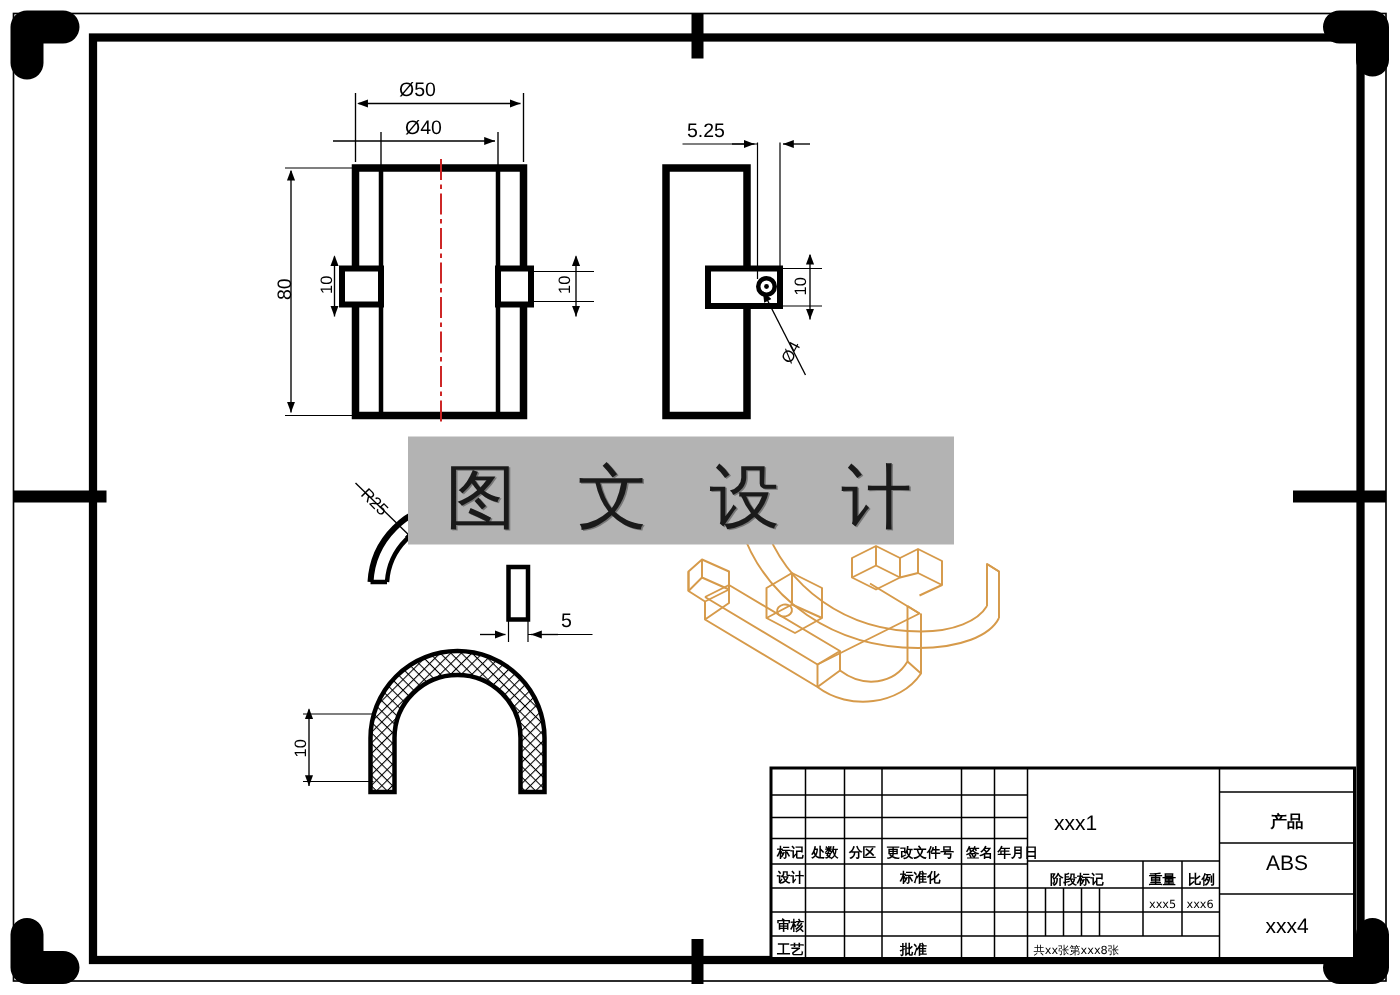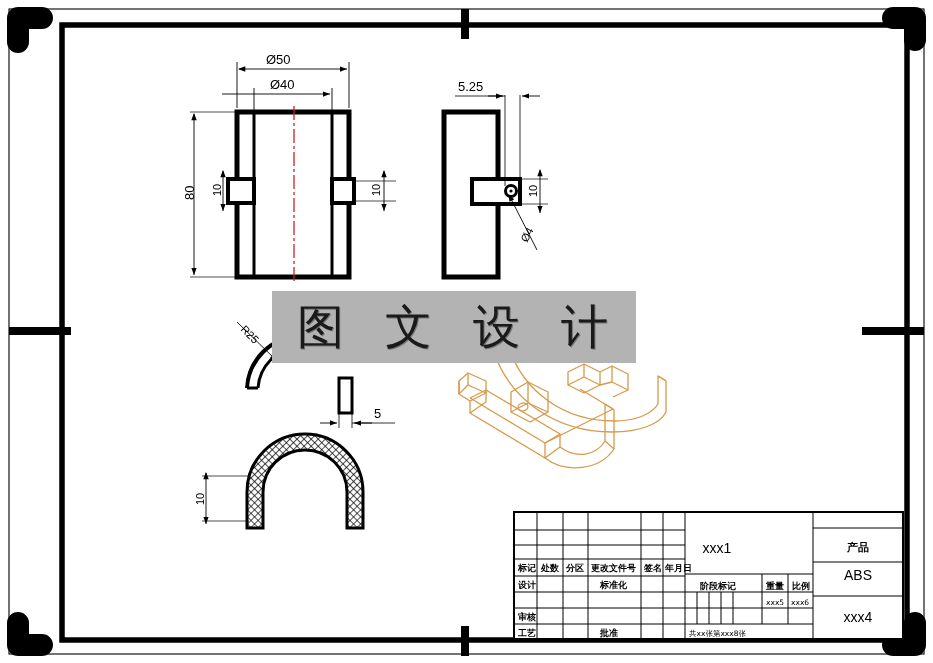--- a/index.html
+++ b/index.html
@@ -25,21 +25,21 @@
     height: 663px;
   }
   .wm-band {
     position: absolute;
     left: 272px;
     top: 291px;
     width: 364px;
     height: 72px;
     background: #b3b3b3;
     display: flex;
-    align-items: center;
+    align-items: flex-end;
     justify-content: center;
     z-index: 5;
   }
   .wm-text {
     font-family: "DejaVu Serif", "Liberation Serif", serif;
     font-size: 47px;
     letter-spacing: 13px;
     color: #1a1a1a;
     text-shadow: 1px 1px 0 #777;
     white-space: nowrap;

